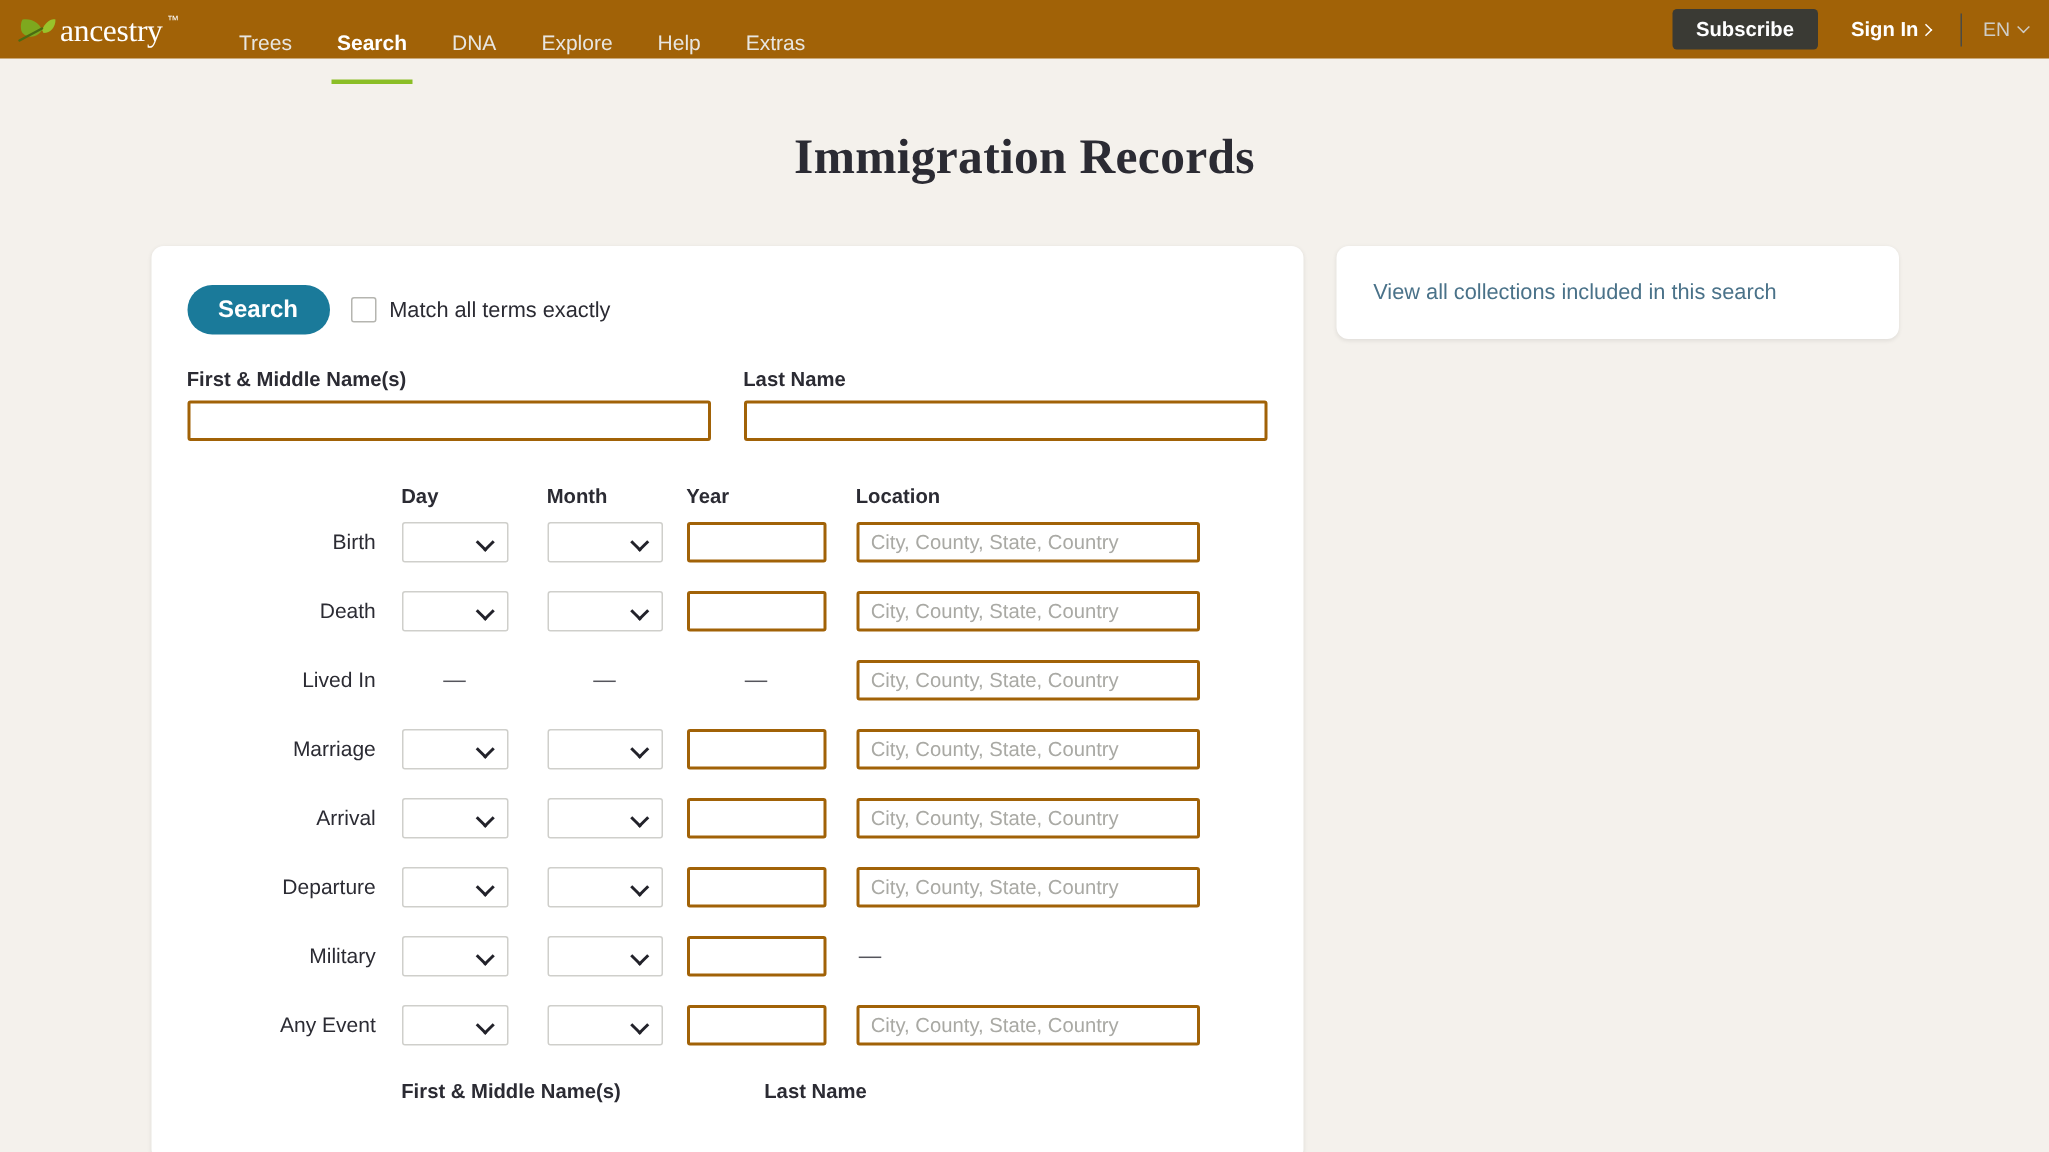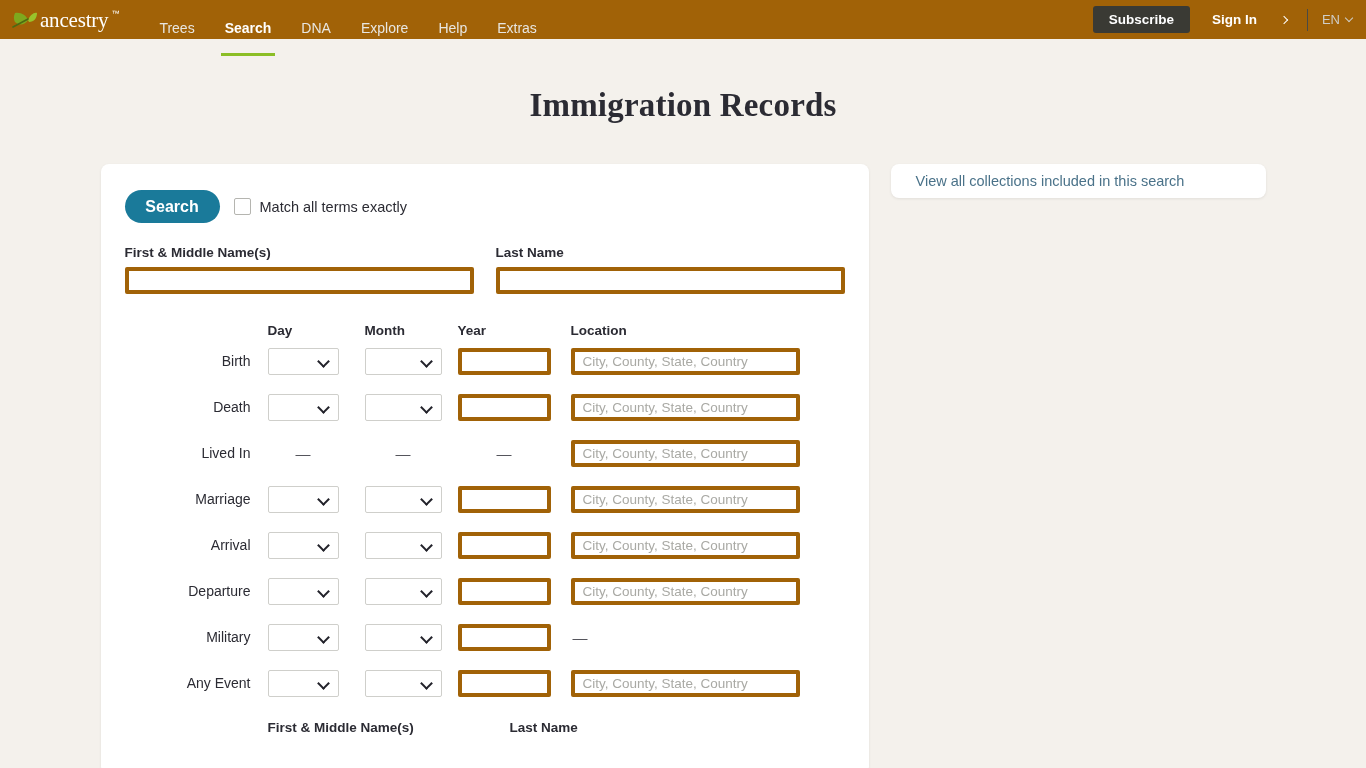--- a/index.html
+++ b/index.html
@@ -80,21 +80,21 @@
     padding: 6px 16px;
     cursor: pointer;
     font-family: "Liberation Sans", sans-serif;
   }
   .signin {
     color: #ffffff;
     font-size: 13.5px;
     font-weight: bold;
     display: flex;
     align-items: center;
-    gap: 24px;
+    gap: 2px;
     margin-left: 22px;
     cursor: pointer;
   }
   .chev-right {
     display: inline-block;
     width: 6px; height: 6px;
     border-right: 1.6px solid #ffffff;
     border-top: 1.6px solid #ffffff;
     transform: rotate(45deg);
     position: relative; top: 0px;
@@ -147,21 +147,21 @@
     border-radius: 8px;
     box-shadow: 0 1px 3px rgba(0,0,0,0.08);
   }
   .search-card {
     width: 768px;
     min-height: 610px;
     padding: 26px 24px 10px 24px;
   }
   .side-card {
     width: 375px;
-    padding: 8px 25px;
+    padding: 22px 25px;
   }
   .side-link {
     color: #4a7289;
     font-size: 14.5px;
     text-decoration: none;
     cursor: pointer;
   }
 
   
   .search-row {
@@ -211,21 +211,21 @@
   .fld-label {
     font-size: 13.5px;
     font-weight: bold;
     color: #2b2b33;
     display: block;
     margin-bottom: 7px;
   }
   .txt-input {
     width: 100%;
     height: 27px;
-    border: 4px solid #a16207;
+    border: 2px solid #a16207;
     border-radius: 2px;
     background: #ffffff;
     font-size: 13.5px;
     padding: 0 8px;
     font-family: "Liberation Sans", sans-serif;
     color: #4d7c0f;
     outline: none;
   }
   .txt-input::placeholder { color: #a9a9a4; }
 

